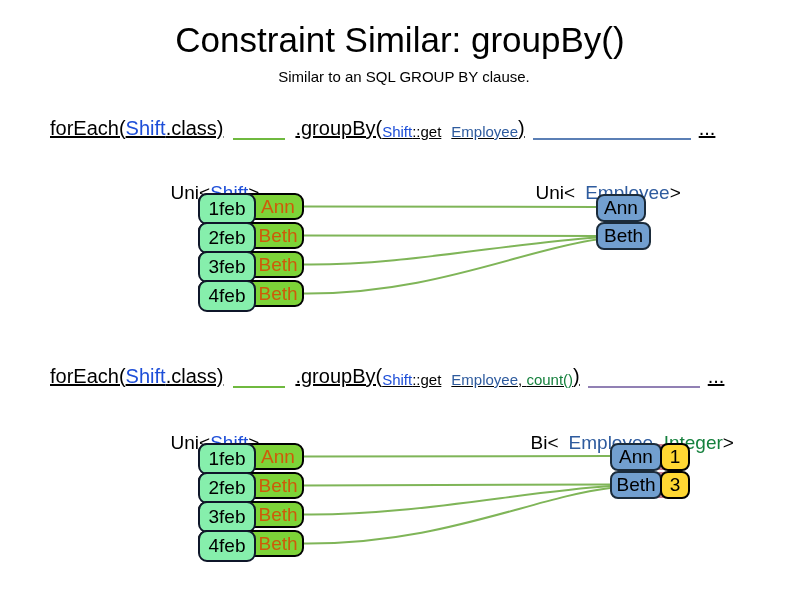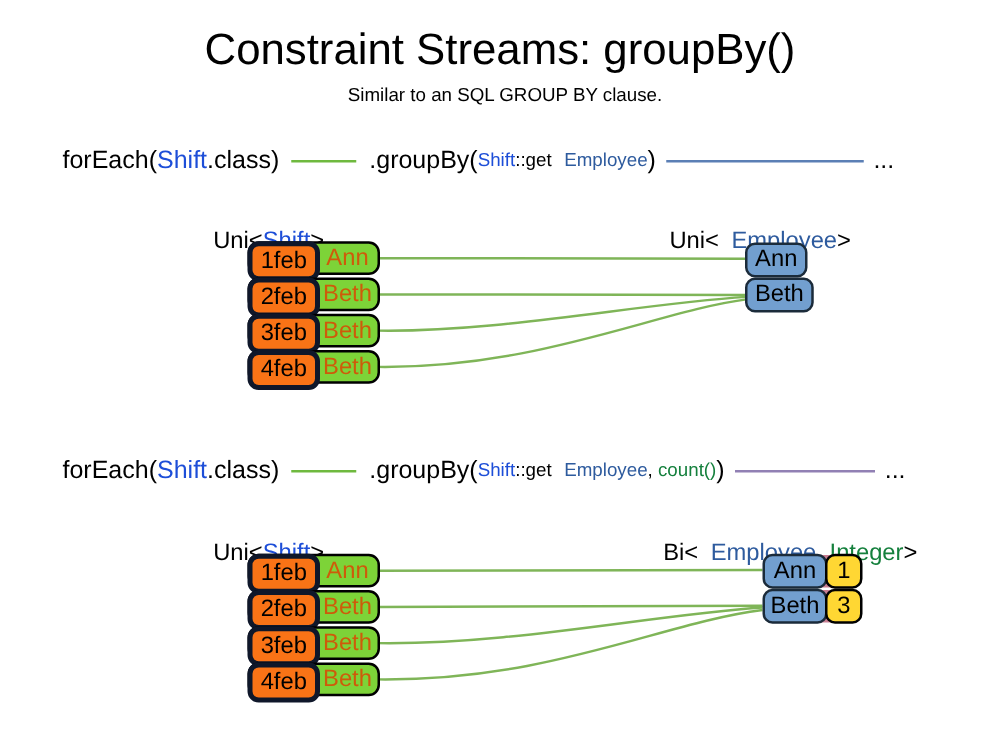--- a/index.html
+++ b/index.html
@@ -13,41 +13,41 @@
   .title{
     top:20px;left:0;width:800px;text-align:center;
     font-size:35px;font-weight:400;letter-spacing:0px;color:#000;
   }
   .subtitle{
     top:68px;left:4px;width:800px;text-align:center;
     font-size:15px;color:#000;
   }
   
   .code-line{
-    left:50px;display:flex;align-items:center;white-space:pre;
+    left:50px;display:flex;align-items:flex-end;white-space:pre;text-decoration:underline;
   }
   .t{font-size:20px;white-space:pre;}
   .sm{font-size:15px;white-space:pre;}
   .c-green{color:#1d4ed8;}
   .c-blue{color:#2E5B9E;margin-left:10px;}
   .c-gold{color:#15803d;}
   .hline{height:0;border-top:2px solid;flex:none;}
   .hl-green{border-color:#6FB93F;width:52px;margin:0 10px;}
   .hl-blue{border-color:#5B7FB5;width:158px;margin:0 8px;}
   .hl-purple{border-color:#9180B4;width:112px;margin:0 8px;}
   
   .stream-label{font-size:19px;text-align:left;white-space:pre;}
   
   .shift-row{
     position:absolute;width:106px;height:27px;box-sizing:border-box;
     background:#7DD338;border:2px solid #000;border-radius:9px;z-index:2;
   }
   .shift-date{
     position:absolute;left:-2px;top:-2px;width:58px;height:32px;
-    box-sizing:border-box;background:#f97316;border:4px solid #0f172a;border-radius:9px;
+    box-sizing:border-box;background:#86efac;border:2px solid #0f172a;border-radius:9px;
     display:flex;align-items:center;justify-content:center;
     font-size:19px;color:#000;
   }
   .shift-name{
     position:absolute;left:56px;right:2px;top:0;bottom:0;
     display:flex;align-items:center;justify-content:center;
     font-size:19px;color:#CE5B0A;
   }
   
   .emp-box{
@@ -78,21 +78,21 @@
   <path d="M302,235.5 L597,236"></path>
   <path d="M302,264.5 C400,266 510,243 597,237.5"></path>
   <path d="M302,293.5 C430,295 525,249 597,239.5"></path>
 
   <path d="M302,456.5 L610,456"></path>
   <path d="M302,485.5 L610,484.5"></path>
   <path d="M302,514.5 C410,516 520,492 610,486"></path>
   <path d="M302,543.5 C440,545 530,498 610,488"></path>
 </svg>
 
-<div class="abs title">Constraint Streams: groupBy()</div>
+<div class="abs title">Constraint Similar: groupBy()</div>
 <div class="abs subtitle">Similar to an SQL GROUP BY clause.</div>
 
 <div class="abs code-line" style="top:117px;">
   <span class="t">forEach(</span>
   <span class="t c-green">Shift</span>
   <span class="t">.class)</span>
   <div class="hline hl-green"></div>
   <span class="t">.groupBy(</span>
   <span class="sm c-green">Shift</span>
   <span class="sm">::get</span>

